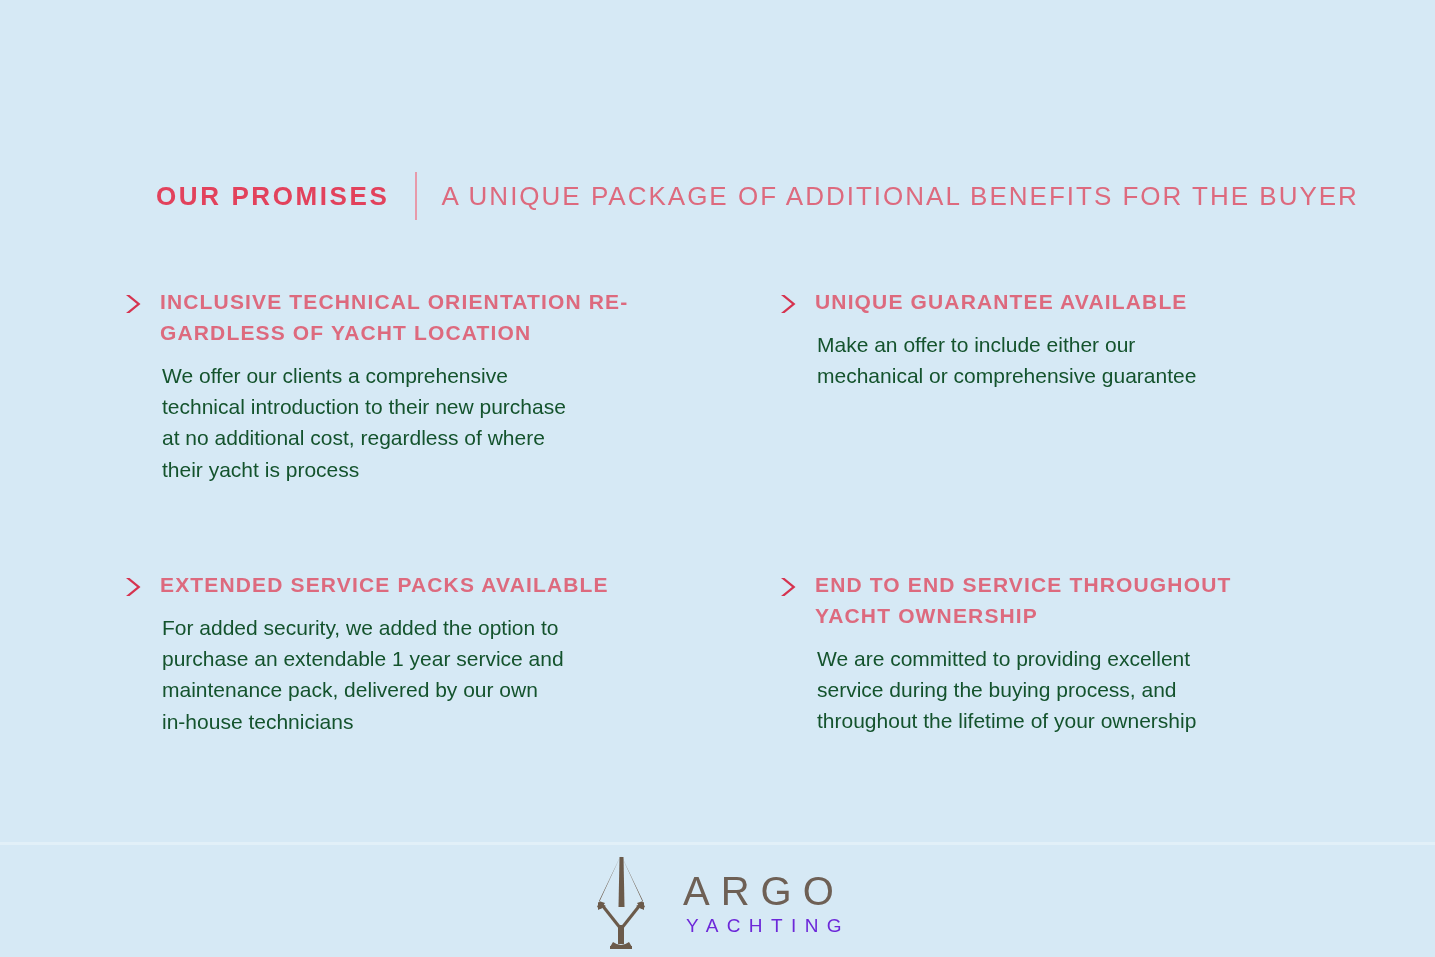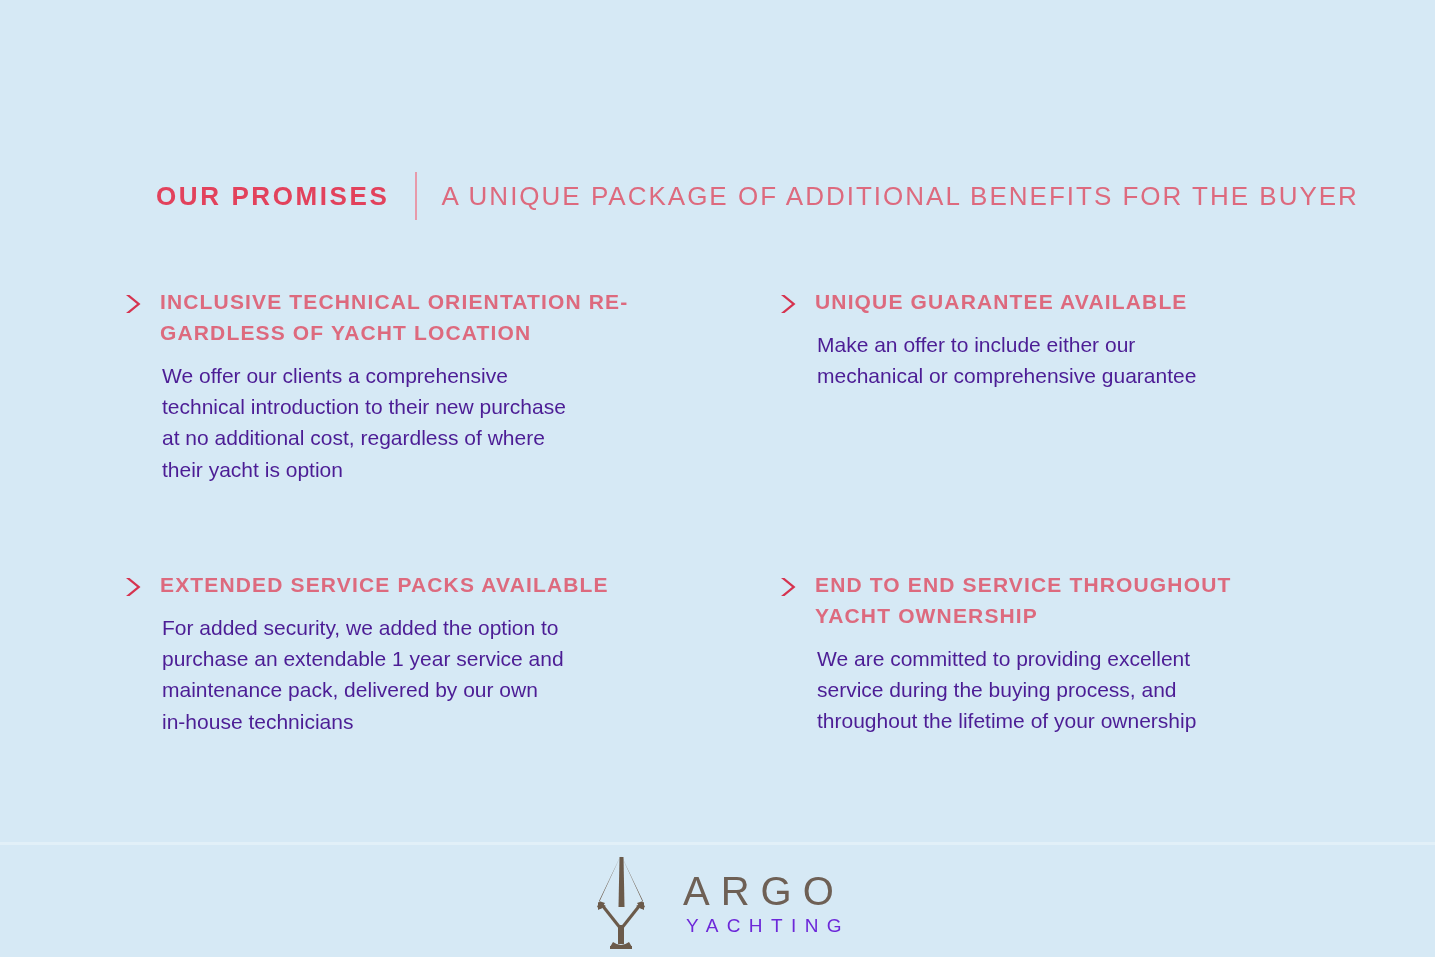--- a/index.html
+++ b/index.html
@@ -86,21 +86,21 @@
     font-weight: 700;
     letter-spacing: 1.15px;
     color: #dd6a7e;
     line-height: 31px;
     margin: 0;
     max-width: 500px;
   }
   .promise-body {
     font-size: 21px;
     font-weight: 400;
-    color: #4c1d95;
+    color: #14532d;
     line-height: 31.2px;
     margin: 12px 0 0 2px;
     max-width: 500px;
   }
   .promise-body span { display: block; white-space: nowrap; }
   .promise-title span { display: block; white-space: nowrap; }
 
   
   .col-right { padding-left: 40px; }
 
@@ -178,21 +178,21 @@
         </svg>
       </span>
       <h3 class="promise-title">
         <span>INCLUSIVE TECHNICAL ORIENTATION RE-</span>
         <span>GARDLESS OF YACHT LOCATION</span>
       </h3>
       <p class="promise-body">
         <span>We offer our clients a comprehensive</span>
         <span>technical introduction to their new purchase</span>
         <span>at no additional cost, regardless of where</span>
-        <span>their yacht is option</span>
+        <span>their yacht is process</span>
       </p>
     </div>
 
     <div class="promise col-right">
       <span class="promise-chevron">
         <svg width="24" height="24" viewBox="0 0 24 24">
           <path d="M6 3 L17 12 L6 21 L9.5 21 L20.5 12 L9.5 3 Z" fill="#d6334f"></path>
         </svg>
       </span>
       <h3 class="promise-title">

